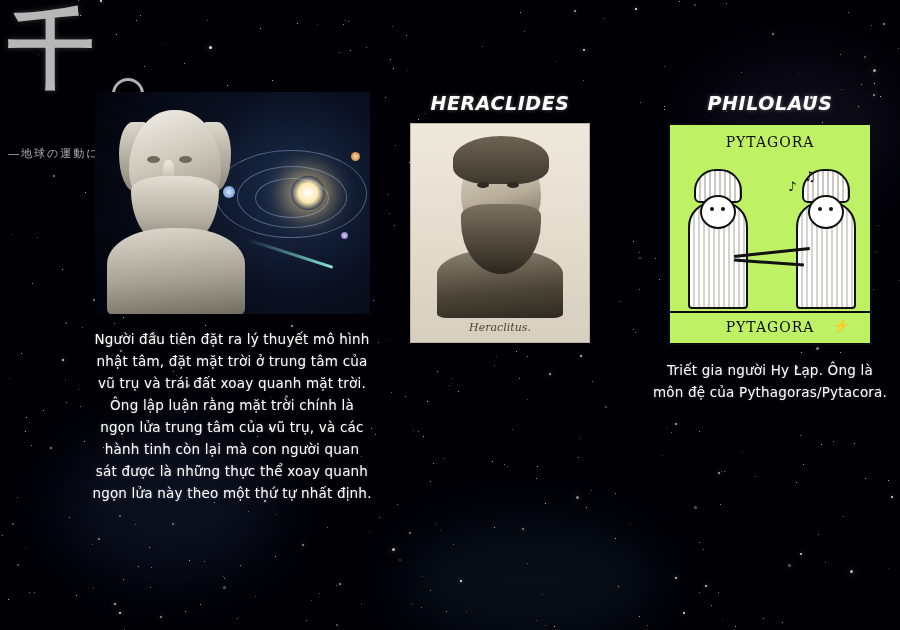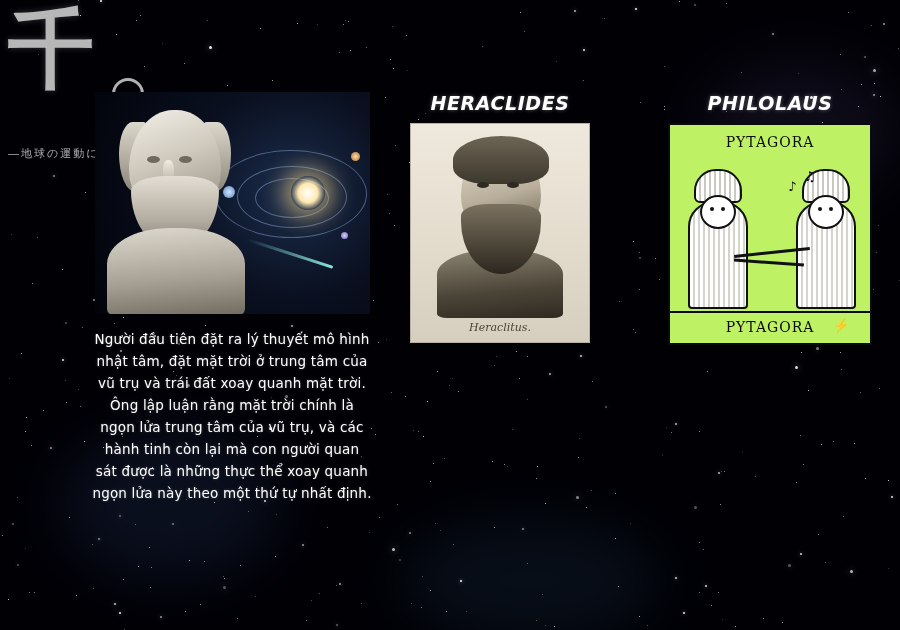--- a/index.html
+++ b/index.html
@@ -871,15 +871,16 @@
           <div class="eye b"></div>
         </div>
       </div>
       <div class="beam"></div>
       <div class="beam2"></div>
       <div class="note" style="left:118px;top:54px;">♪</div>
       <div class="note" style="left:134px;top:44px;">♫</div>
       <div class="bolt">⚡</div>
       <div class="w-bot">PYTAGORA</div>
     </div>
+    <div class="col-desc">Triết gia người Hy Lạp. Ông là môn đệ của Pythagoras/Pytacora.</div>
   </div>
 
 </div>
 
 </body></html>

